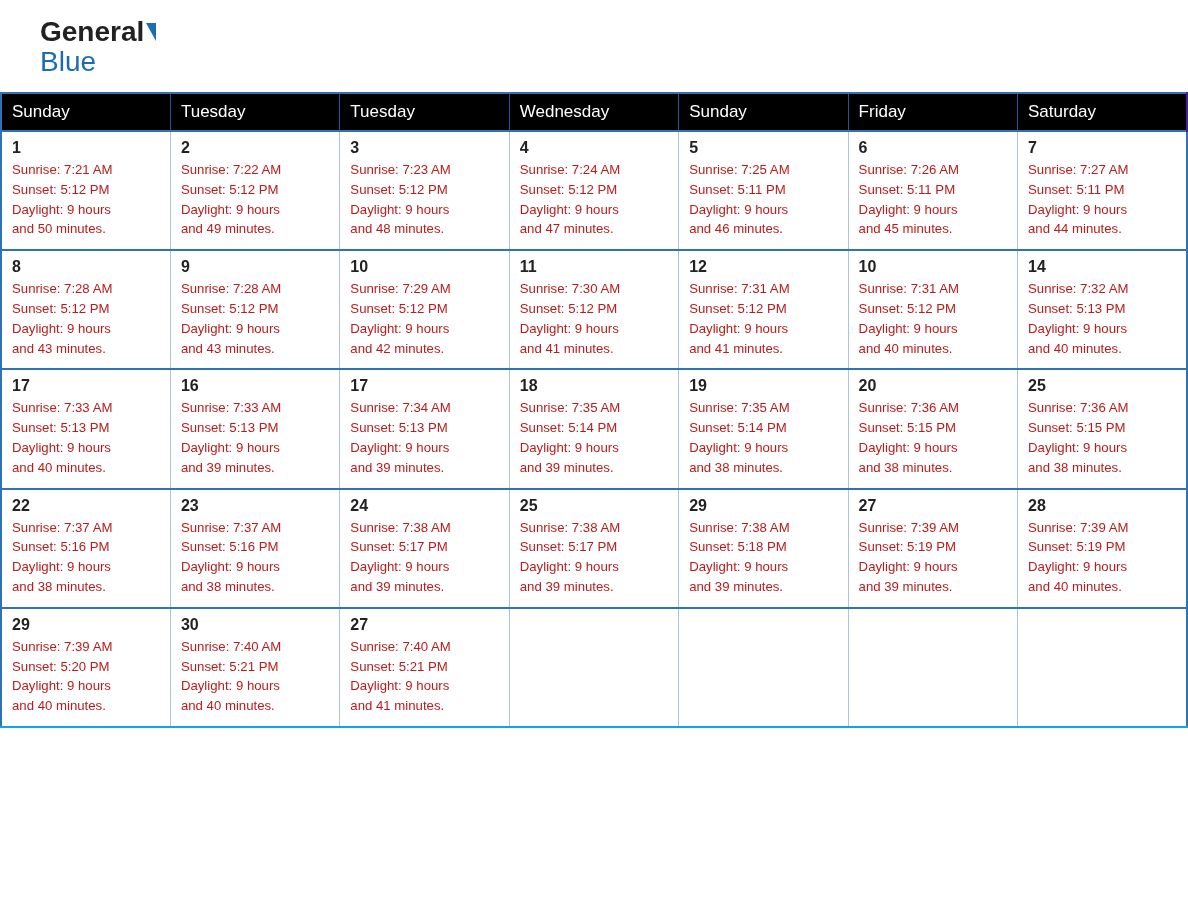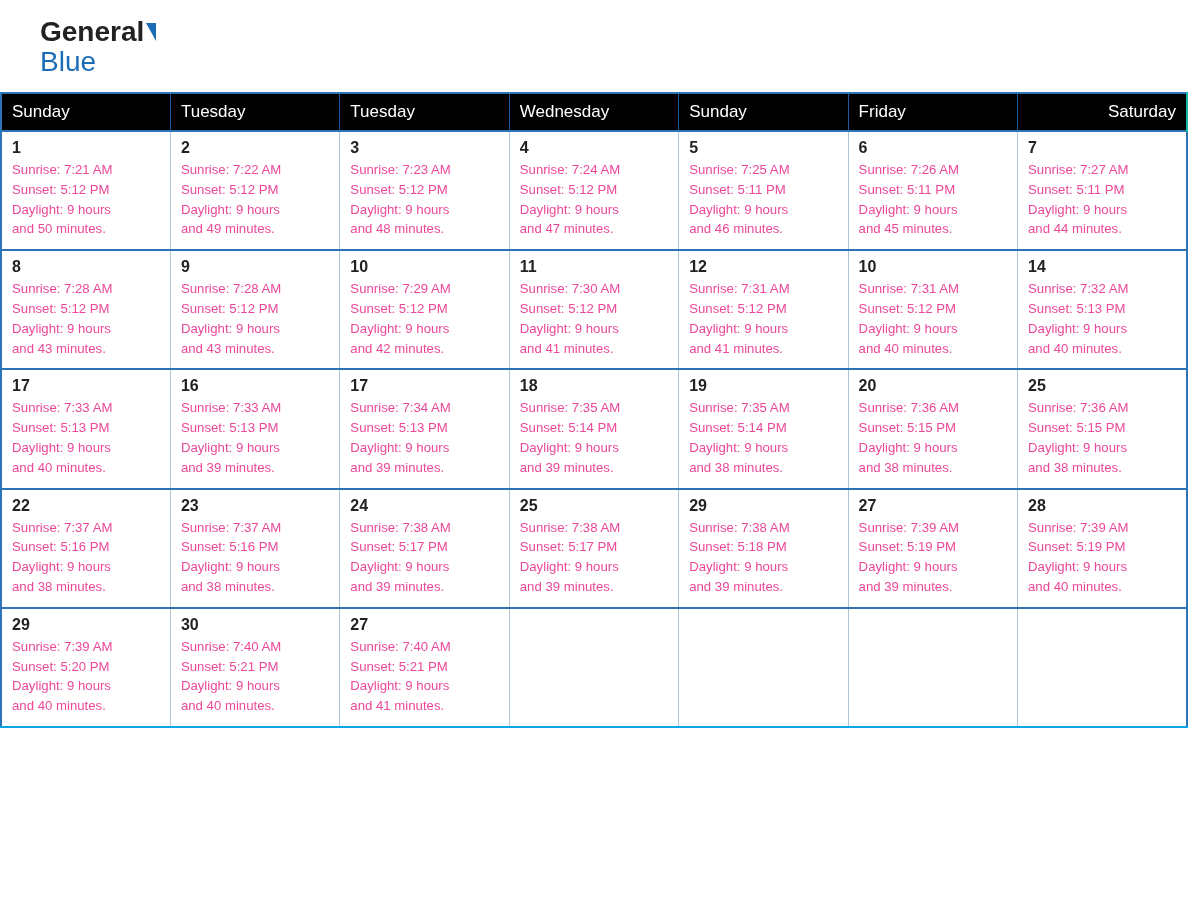--- a/index.html
+++ b/index.html
@@ -84,36 +84,35 @@
       background: #fff;
     }
     .calendar tbody tr td .day-num {
       font-size: 16px;
       font-weight: bold;
       display: block;
       margin-bottom: 3px;
     }
     .calendar tbody tr td .day-info {
       font-size: 13.2px;
-      color: #ec4899;
+      color: #b91c1c;
       line-height: 1.5;
     }
     .calendar tbody tr td.empty {
       background: #fff;
     }
     .calendar tbody tr:last-child td {
       border-bottom: 2px solid #0ea5e9;
       margin-left: 29px;
     }
     .calendar thead tr th:first-child {
       border-left: 2px solid #2e74b5;
     }
     .calendar thead tr th:last-child {
-      border-right: 2px solid #14b8a6;
-      text-align: right;
+      border-right: 2px solid #4c1d95;
     }
     .calendar thead tr {
       border-top: 2px solid #2e74b5;
     }
     .calendar tbody tr td:first-child {
       border-left: 2px solid #2e74b5;
     }
     .calendar tbody tr td:last-child {
       border-right: 2px solid #2e74b5;
     }

